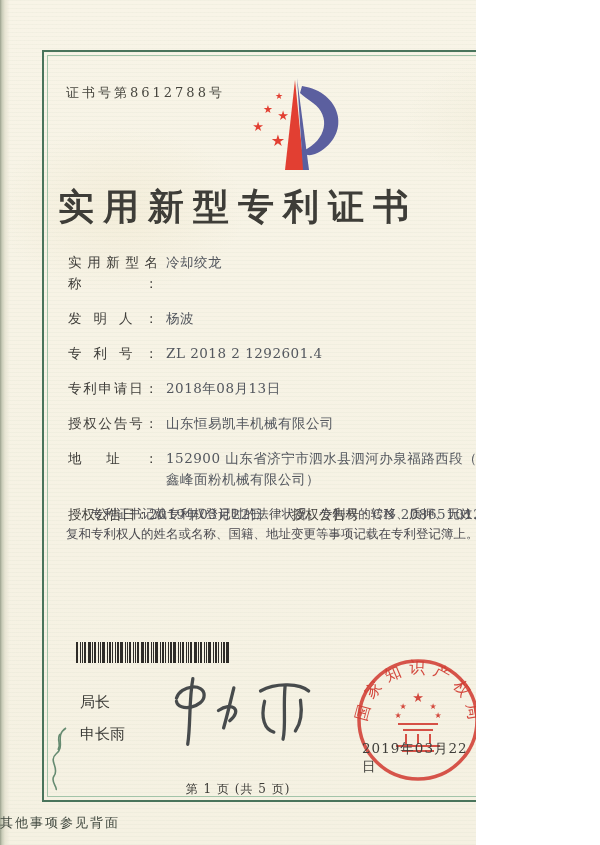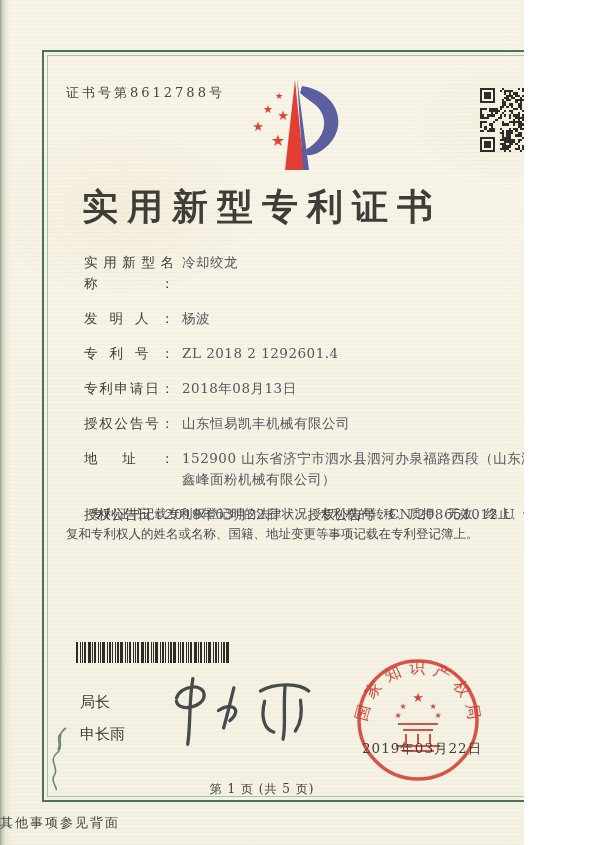--- a/index.html
+++ b/index.html
@@ -1,35 +1,35 @@
 <!DOCTYPE html>
 <html><head>
 <meta charset="utf-8">
 <style>
   html,body{margin:0;padding:0;}
   .page{
-    position:relative;width:524px;height:845px;overflow:hidden;
+    position:relative;width:476px;height:845px;overflow:hidden;
     font-family:"DejaVu Sans",sans-serif;
     background:
       radial-gradient(ellipse 180px 120px at 120px 210px, rgba(212,186,118,.10), rgba(212,186,118,0) 70%),
       radial-gradient(ellipse 150px 90px at 510px 120px, rgba(205,195,145,.09), rgba(205,195,145,0) 70%),
       repeating-linear-gradient(180deg, rgba(138,168,138,.055) 0 1px, rgba(0,0,0,0) 1px 4px),
       linear-gradient(#f8f4e7,#f5f1e2);
   }
   .spine{position:absolute;left:0;top:0;width:10px;height:100%;
     background:linear-gradient(90deg,#9aa08d 0,#c9ccb8 2px,#e7e4d3 5px,rgba(231,228,211,0) 10px);}
   .frame{position:absolute;left:42px;top:50px;width:512px;height:748px;border:2px solid #49745b;}
   .frame::before{content:"";position:absolute;inset:3px;border:1px solid #a3c4a9;}
   .cert-no{position:absolute;left:66px;top:84px;font-size:13px;letter-spacing:3px;
     color:#47463f;font-family:"DejaVu Serif",serif;}
   .logo{position:absolute;left:238px;top:70px;width:126px;height:112px;}
   .qr{position:absolute;left:480px;top:88px;width:64px;height:64px;}
   .title{position:absolute;left:0;right:0;top:183px;text-align:center;font-size:36px;
     letter-spacing:9px;color:#3e3d38;font-family:"DejaVu Serif",serif;font-weight:600;}
-  .fields{position:absolute;left:84px;top:252px;width:468px;
+  .fields{position:absolute;left:68px;top:252px;width:468px;
     font-family:"DejaVu Serif",serif;font-size:13.5px;color:#53575e;}
   .field-row{display:flex;margin-bottom:14px;line-height:21px;}
   .field-label{flex:none;width:90px;margin-right:8px;color:#3f3e3a;
     text-align:justify;text-align-last:justify;}
   .field-value{letter-spacing:.5px;}
   .addr .field-value{width:372px;}
   .grant-row{display:flex;margin-top:3px;line-height:21px;}
   .grant-pair{display:flex;}
   .grant-pair.second{margin-left:28px;}
   .grant-label{color:#3f3e3a;}

